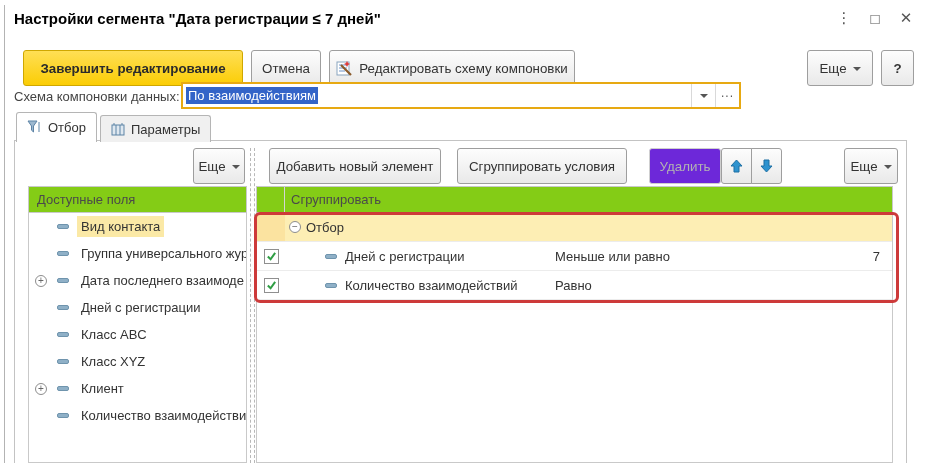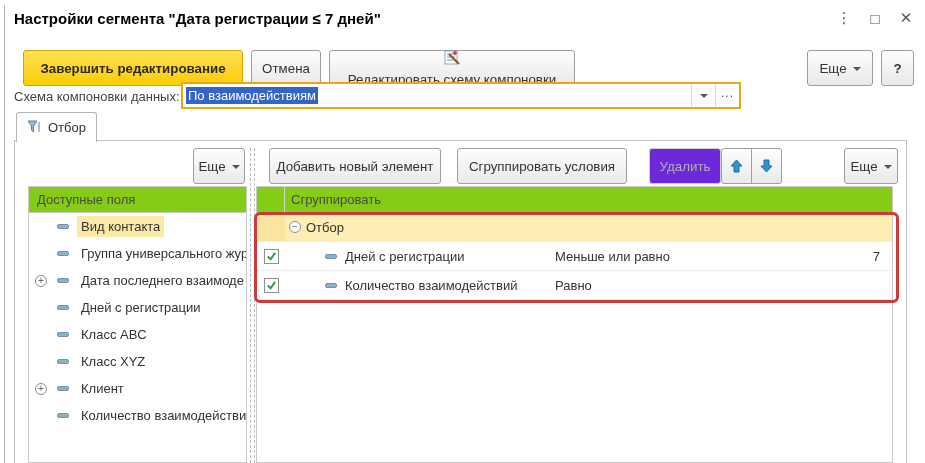--- a/index.html
+++ b/index.html
@@ -91,21 +91,21 @@
   <div class="abs win-ctrl" style="left:832px;">⋮</div>
   <div class="abs win-ctrl" style="left:863px;">□</div>
   <div class="abs win-ctrl" style="left:894px;">✕</div>
 
   <button class="btn yellow" style="left:16px; top:50px; width:220px;">
     <span>Завершить редактирование</span>
   </button>
   <button class="btn" style="left:244px; top:50px; width:70px;">
     <span>Отмена</span>
   </button>
-  <button class="btn" style="left:322px; top:50px; width:246px;flex-direction:column;">
+  <button class="btn" style="left:322px; top:50px; width:246px;">
     <svg class="icon-svg" width="17" height="17" viewBox="0 0 17 17">
       <rect x="1" y="2" width="12" height="13" fill="#fff" stroke="#8aa5c0"></rect>
       <line x1="3" y1="5" x2="11" y2="5" stroke="#6f94c9"></line>
       <line x1="3" y1="8" x2="11" y2="8" stroke="#6f94c9"></line>
       <line x1="3" y1="11" x2="9" y2="11" stroke="#6f94c9"></line>
       <line x1="5" y1="5" x2="15" y2="15" stroke="#8a5a2b" stroke-width="2.2"></line>
       <path d="M11 1 l1 2 2 1 -2 1 -1 2 -1 -2 -2 -1 2 -1 z" fill="#e03a3a"></path>
     </svg>
     <span>Редактировать схему компоновки</span>
   </button>
@@ -127,20 +127,30 @@
     <span class="fld-btn fld-ellipsis">...</span>
   </div>
 
   <div class="abs tab-content"></div>
   <div class="tab active">
     <svg class="icon-svg" width="15" height="15" viewBox="0 0 15 15">
       <path d="M1 1 h9 l-3.5 5 v6 l-2 -1.8 v-4.2 z" fill="#9db8cf" stroke="#5d84a6"></path>
       <path d="M12 2 v10" stroke="#5d84a6"></path>
     </svg>
     <span>Отбор</span>
+  </div>
+  <div class="tab inactive">
+    <svg class="icon-svg" width="14" height="14" viewBox="0 0 14 14">
+      <rect x="1" y="3" width="12" height="10" fill="#dfe8f0" stroke="#5d84a6"></rect>
+      <line x1="5" y1="3" x2="5" y2="13" stroke="#5d84a6"></line>
+      <line x1="9" y1="3" x2="9" y2="13" stroke="#5d84a6"></line>
+      <line x1="3" y1="1" x2="3" y2="3" stroke="#5d84a6"></line>
+      <line x1="11" y1="1" x2="11" y2="3" stroke="#5d84a6"></line>
+    </svg>
+    <span>Параметры</span>
   </div>
 
   <button class="btn" style="left:186px; top:148px; width:52px;">
     <span>Еще</span>
     <span class="drop-tri"></span>
   </button>
   <button class="btn" style="left:262px; top:148px; width:172px;">
     <span>Добавить новый элемент</span>
   </button>
   <button class="btn" style="left:450px; top:148px; width:170px;">

